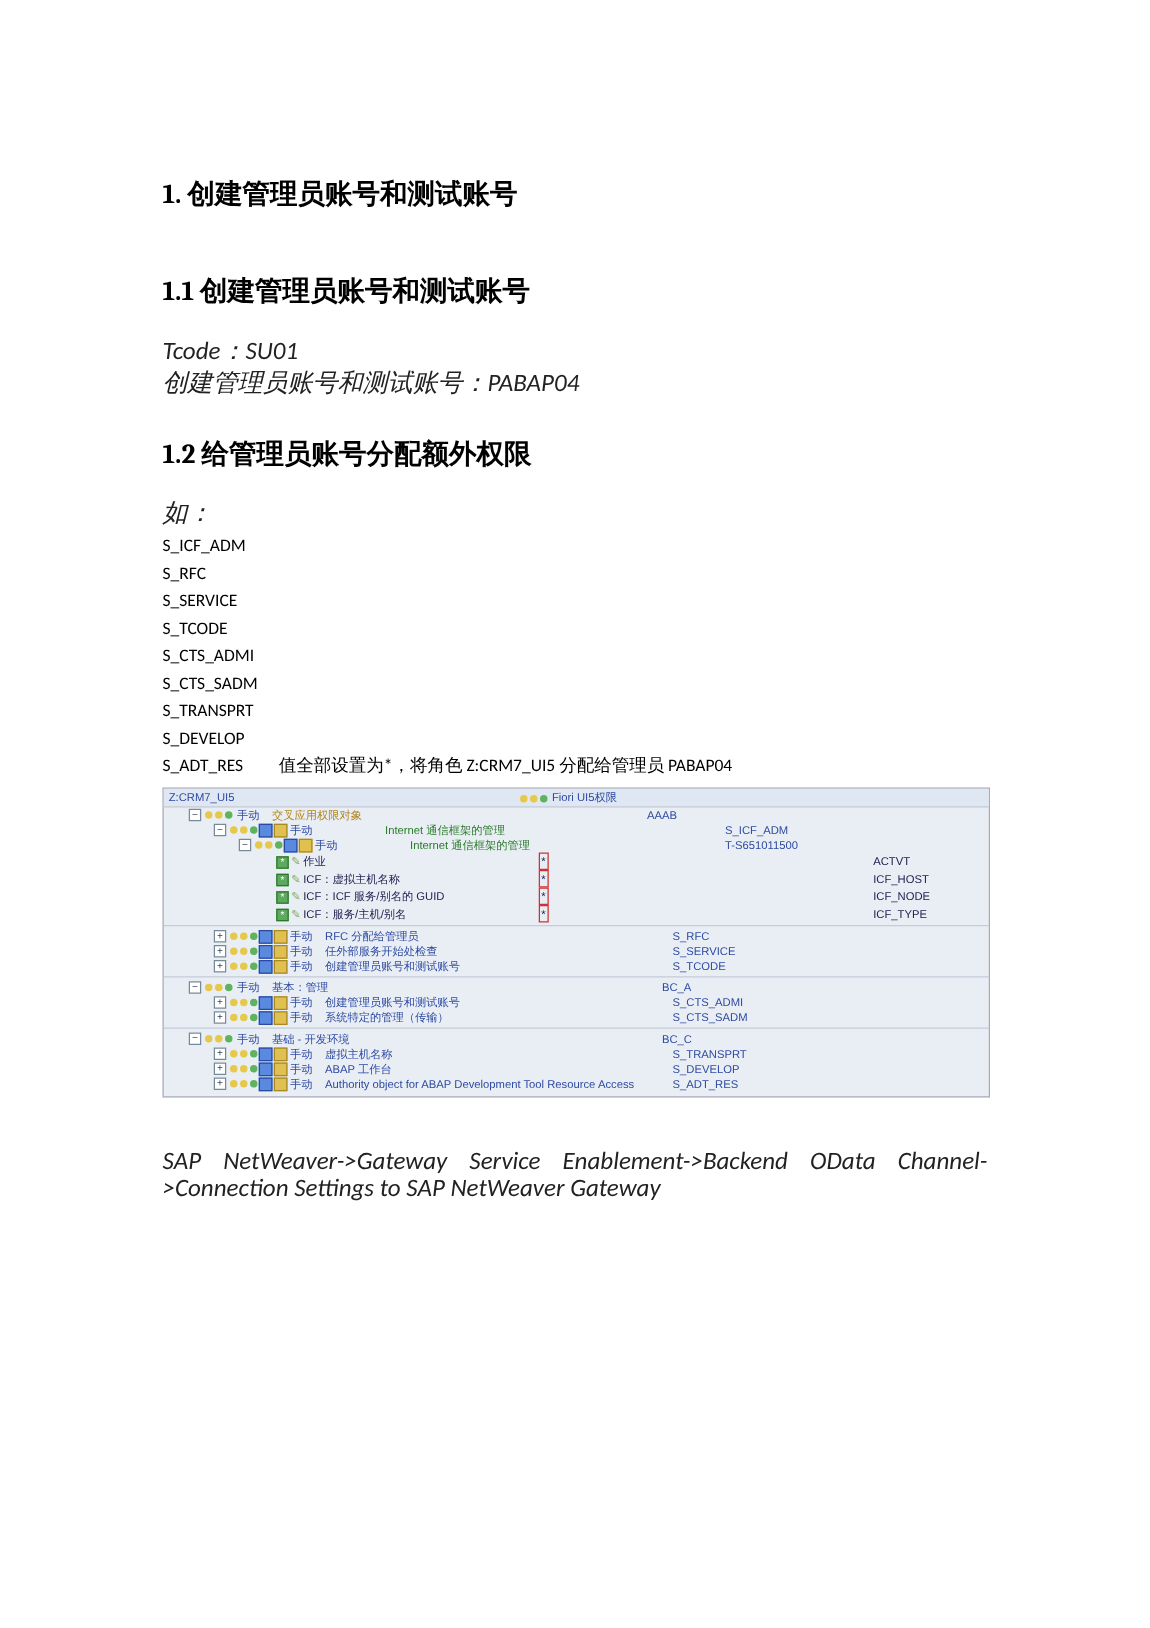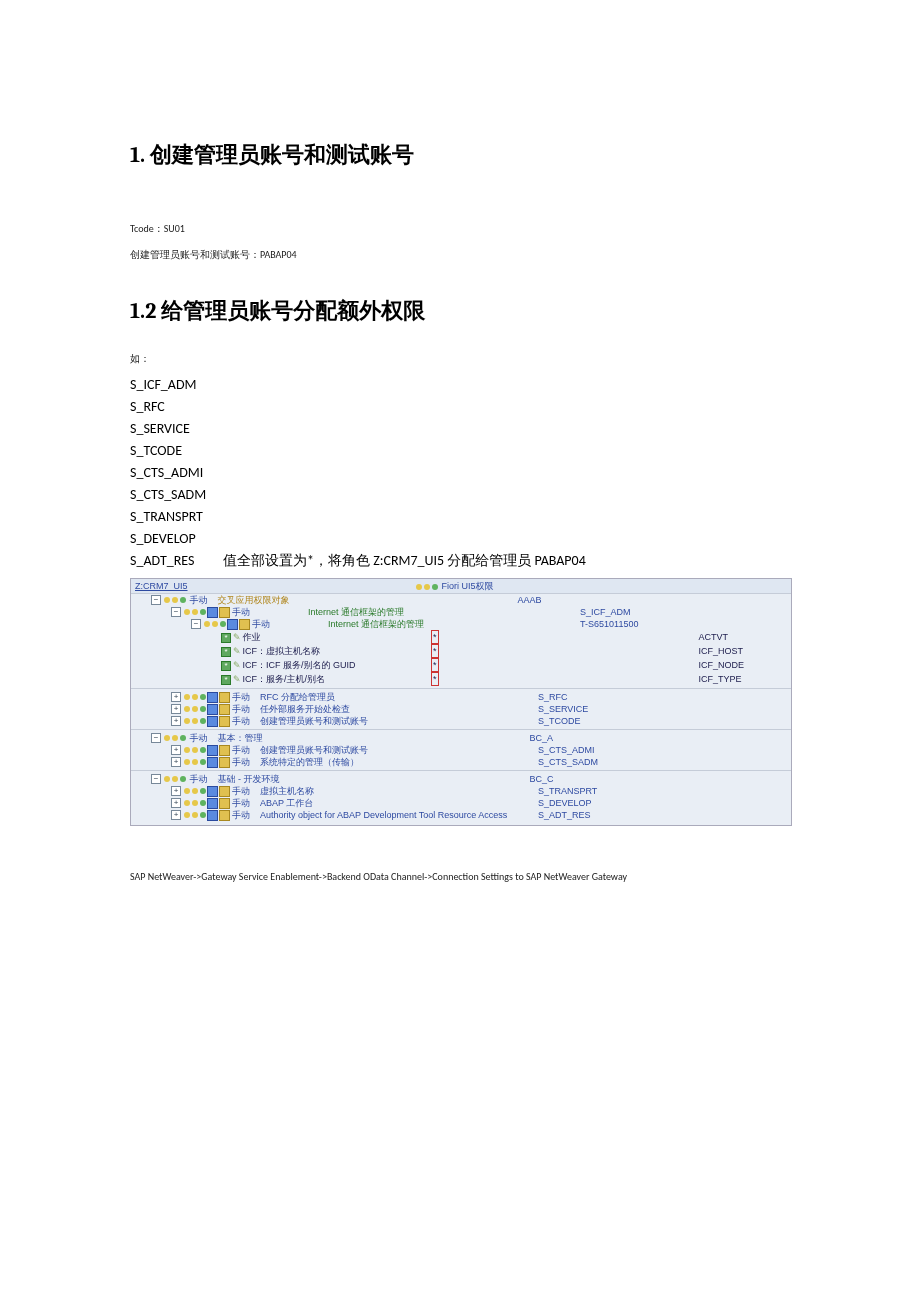--- a/index.html
+++ b/index.html
@@ -22,25 +22,26 @@
     font-weight: bold;
     margin: 0 0 34px 0;
   }
   h2 {
     font-family: Cambria, Georgia, serif;
     font-size: 22px;
     font-weight: bold;
     margin: 0 0 22px 0;
   }
   p.body {
-    font-size: 10px;
+    font-size: 20px;
     line-height: 22px;
     margin: 0 0 4px 0;
     color: #222;
     font-family: Calibri, "Microsoft YaHei", sans-serif;
+    font-style: italic;
   }
   p.perm {
     font-size: 14px;
     line-height: 22px;
     margin: 0;
     font-family: Calibri, Arial, sans-serif;
   }
   .perm-row { white-space: pre; }
   .h1-gap { height: 14px; }
   .h2-gap { height: 26px; }
@@ -111,39 +112,40 @@
     border: 1px solid #2a4a9f;
     margin-right: 1px;
   }
   .sap .icn2 {
     display: inline-block;
     width: 9px; height: 9px;
     background: #e0c050;
     border: 1px solid #a88820;
     margin-right: 2px;
   }
-  .sap .col1 { width: 280px; display: inline-block; text-decoration: underline; }
+  .sap .col1 { width: 280px; display: inline-block; }
   .sap .sep {
     height: 1px;
     background: #c5ccd8;
     margin: 2px 0;
   }
   .sap .rbox {
     border: 1px solid #c33;
     padding: 0 1px;
   }
 </style>
 </head>
 <body>
 
 <div class="page">
 
   <h1>1. 创建管理员账号和测试账号</h1>
   <div class="h1-gap"></div>
 
+  <h2>1.1  创建管理员账号和测试账号</h2>
 
   <p class="body">Tcode：SU01</p>
   <p class="body">创建管理员账号和测试账号：PABAP04</p>
 
   <div class="h2-gap"></div>
   <h2>1.2  给管理员账号分配额外权限</h2>
 
   <p class="body">如：</p>
   <p class="perm">S_ICF_ADM</p>
   <p class="perm">S_RFC</p>

